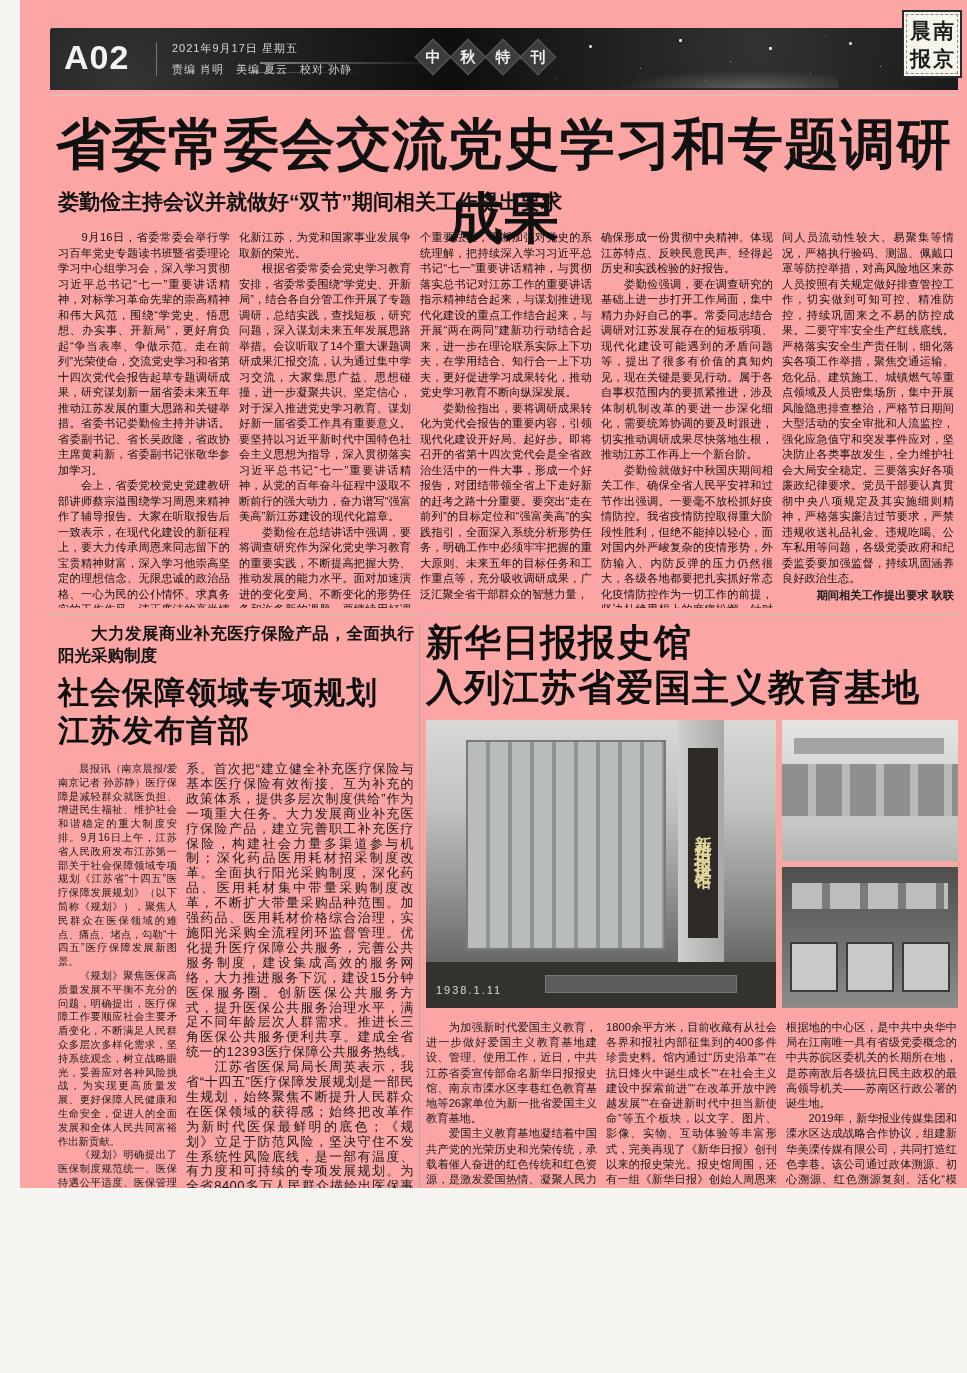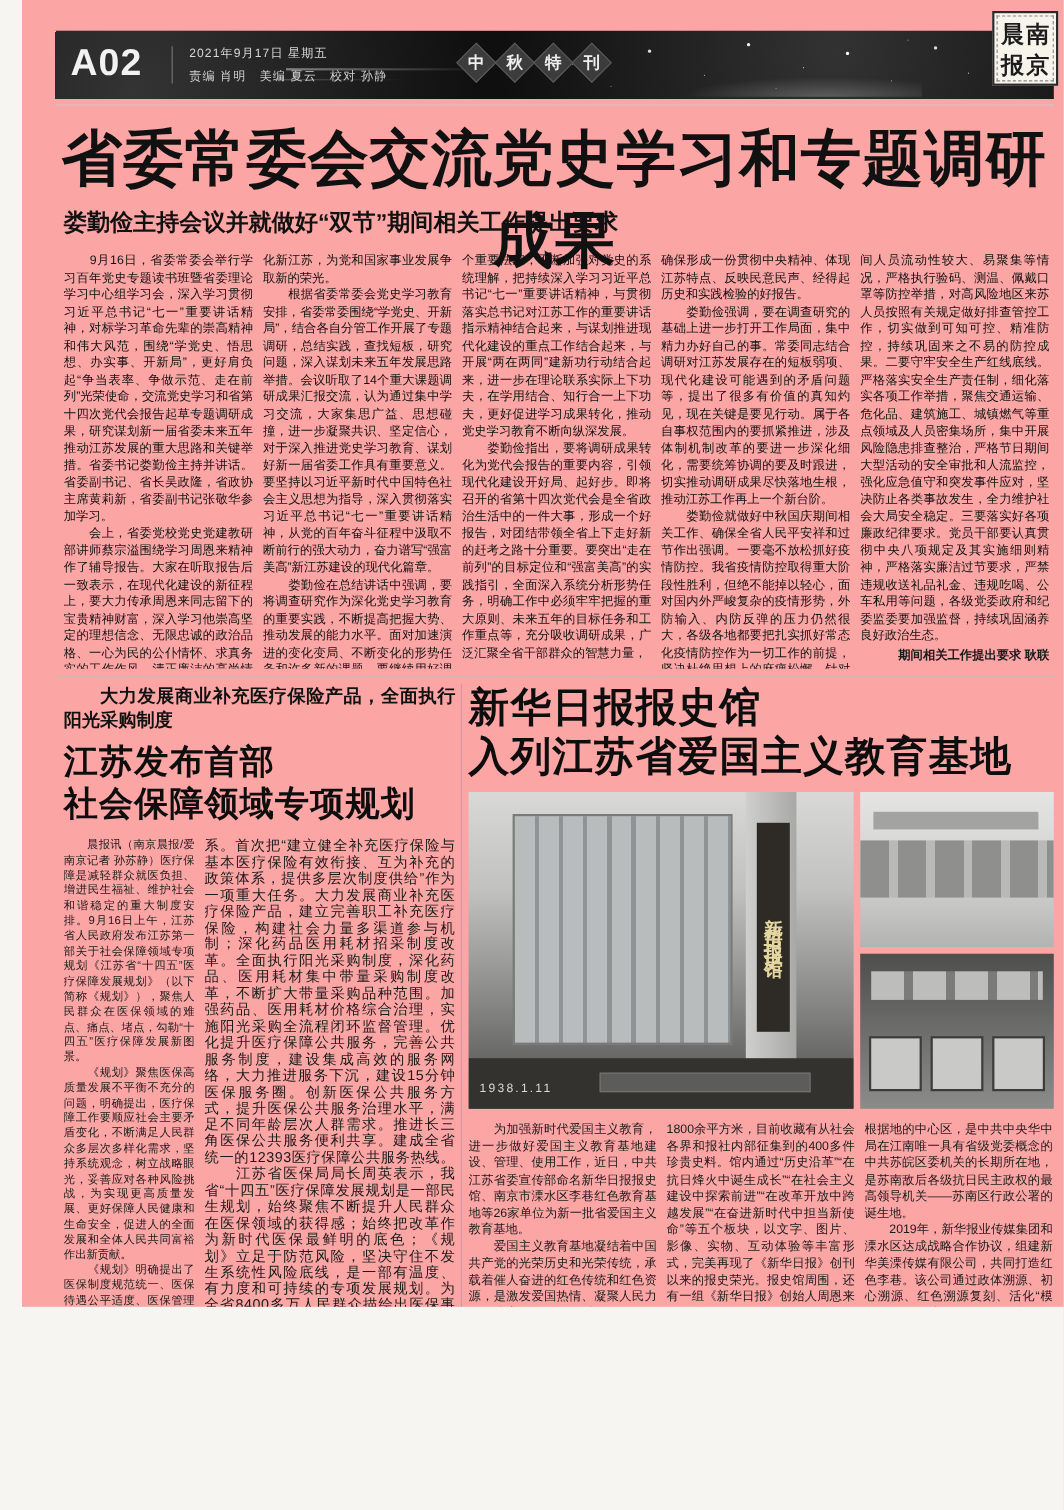--- a/index.html
+++ b/index.html
@@ -153,22 +153,22 @@
       <div class="byline-right">期间相关工作提出要求 耿联</div>
     </div>
   </div>
 
   <div id="section-rule"></div>
   <div id="vert-rule"></div>
 
   <div id="left-art">
     <div id="left-kicker">大力发展商业补充医疗保险产品，全面执行阳光采购制度</div>
     <div id="left-headline">
+      <div>社会保障领域专项规划</div>
       <div>江苏发布首部</div>
-      <div>社会保障领域专项规划</div>
     </div>
     <div id="left-body">
       <div id="left-narrow">　　晨报讯（南京晨报/爱南京记者 孙苏静）医疗保障是减轻群众就医负担、增进民生福祉、维护社会和谐稳定的重大制度安排。9月16日上午，江苏省人民政府发布江苏第一部关于社会保障领域专项规划《江苏省“十四五”医疗保障发展规划》（以下简称《规划》），聚焦人民群众在医保领域的难点、痛点、堵点，勾勒“十四五”医疗保障发展新图景。
 　　《规划》聚焦医保高质量发展不平衡不充分的问题，明确提出，医疗保障工作要顺应社会主要矛盾变化，不断满足人民群众多层次多样化需求，坚持系统观念，树立战略眼光，妥善应对各种风险挑战，为实现更高质量发展、更好保障人民健康和生命安全，促进人的全面发展和全体人民共同富裕作出新贡献。
 　　《规划》明确提出了医保制度规范统一、医保待遇公平适度、医保管理精细高效、医保基金安全可持续、医保服务优质便捷、医保法治体系建立健全、医保信息化统一等7个方面12项发展指标：明确提出到“十四五”期末职工医保和居民医保政策范围内住院报销比例分别稳定在85%和70%左右，职工医保人数占参保人数的45%以上，政务服务事项网上、窗口可办率达到100%，住院费用跨省直接结算率达到85%左右和群众满意度达到90%以上等指标，力争做到以定量指标描绘发展蓝图、以工程项目承载发展任务、以具体政策落实推进举措，使医保规划更有温度，也更具实效性和可操作性。
 　　值得一提的是，紧扣“十四五”总体要求，结合我省实际，《规划》提出12项重点任务、46项举措。例如，建立健全多层次医疗保障体</div>
       <div id="left-wide">系。首次把“建立健全补充医疗保险与基本医疗保险有效衔接、互为补充的政策体系，提供多层次制度供给”作为一项重大任务。大力发展商业补充医疗保险产品，建立完善职工补充医疗保险，构建社会力量多渠道参与机制；深化药品医用耗材招采制度改革。全面执行阳光采购制度，深化药品、医用耗材集中带量采购制度改革，不断扩大带量采购品种范围。加强药品、医用耗材价格综合治理，实施阳光采购全流程闭环监督管理。优化提升医疗保障公共服务，完善公共服务制度，建设集成高效的服务网络，大力推进服务下沉，建设15分钟医保服务圈。创新医保公共服务方式，提升医保公共服务治理水平，满足不同年龄层次人群需求。推进长三角医保公共服务便利共享。建成全省统一的12393医疗保障公共服务热线。
 　　江苏省医保局局长周英表示，我省“十四五”医疗保障发展规划是一部民生规划，始终聚焦不断提升人民群众在医保领域的获得感；始终把改革作为新时代医保最鲜明的底色；《规划》立足于防范风险，坚决守住不发生系统性风险底线，是一部有温度、有力度和可持续的专项发展规划。为全省8400多万人民群众描绘出医保事业高质量发展的蓝图。
 　　在这张蓝图下，江苏省医保局将制定规划目标任务的分解落实方案，完善监测评估机制，加强目标任务考核，以钉钉子精神、一步一个脚印狠抓落地见效，提供全方位全周期更可靠、更充分、更有价值的医疗保障，让人民群众更加充分地享受到医疗保障改革成果，不断提升人民群众在医疗保障领域的获得感、幸福感和安全感，为促进共同富裕作出新贡献。</div>
     </div>

